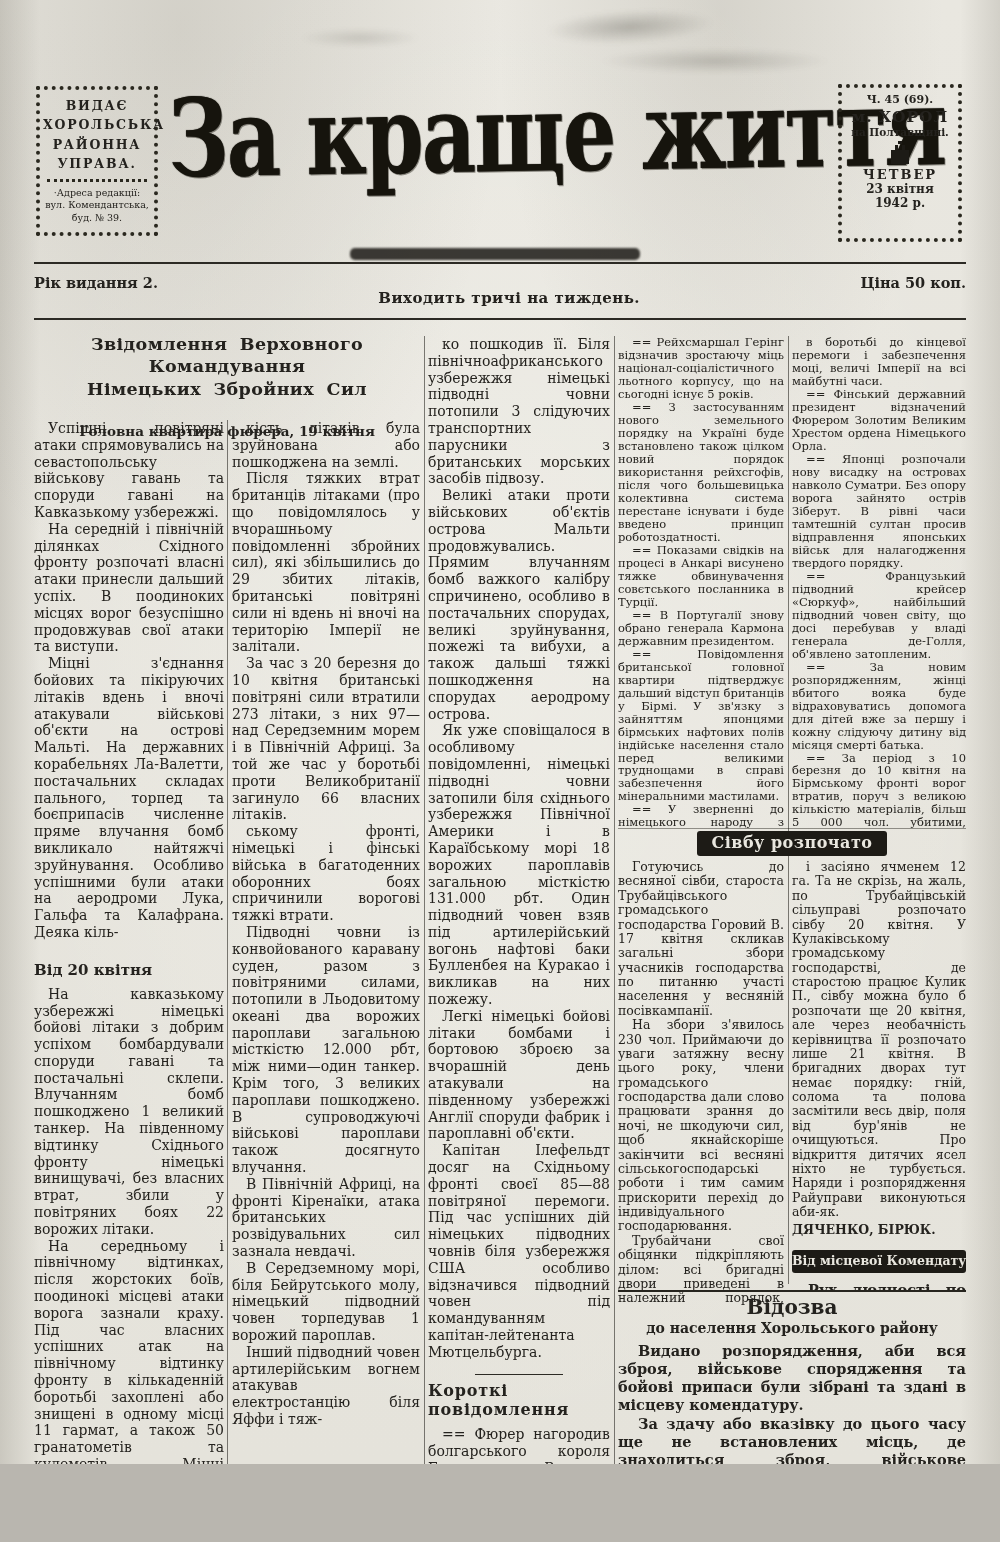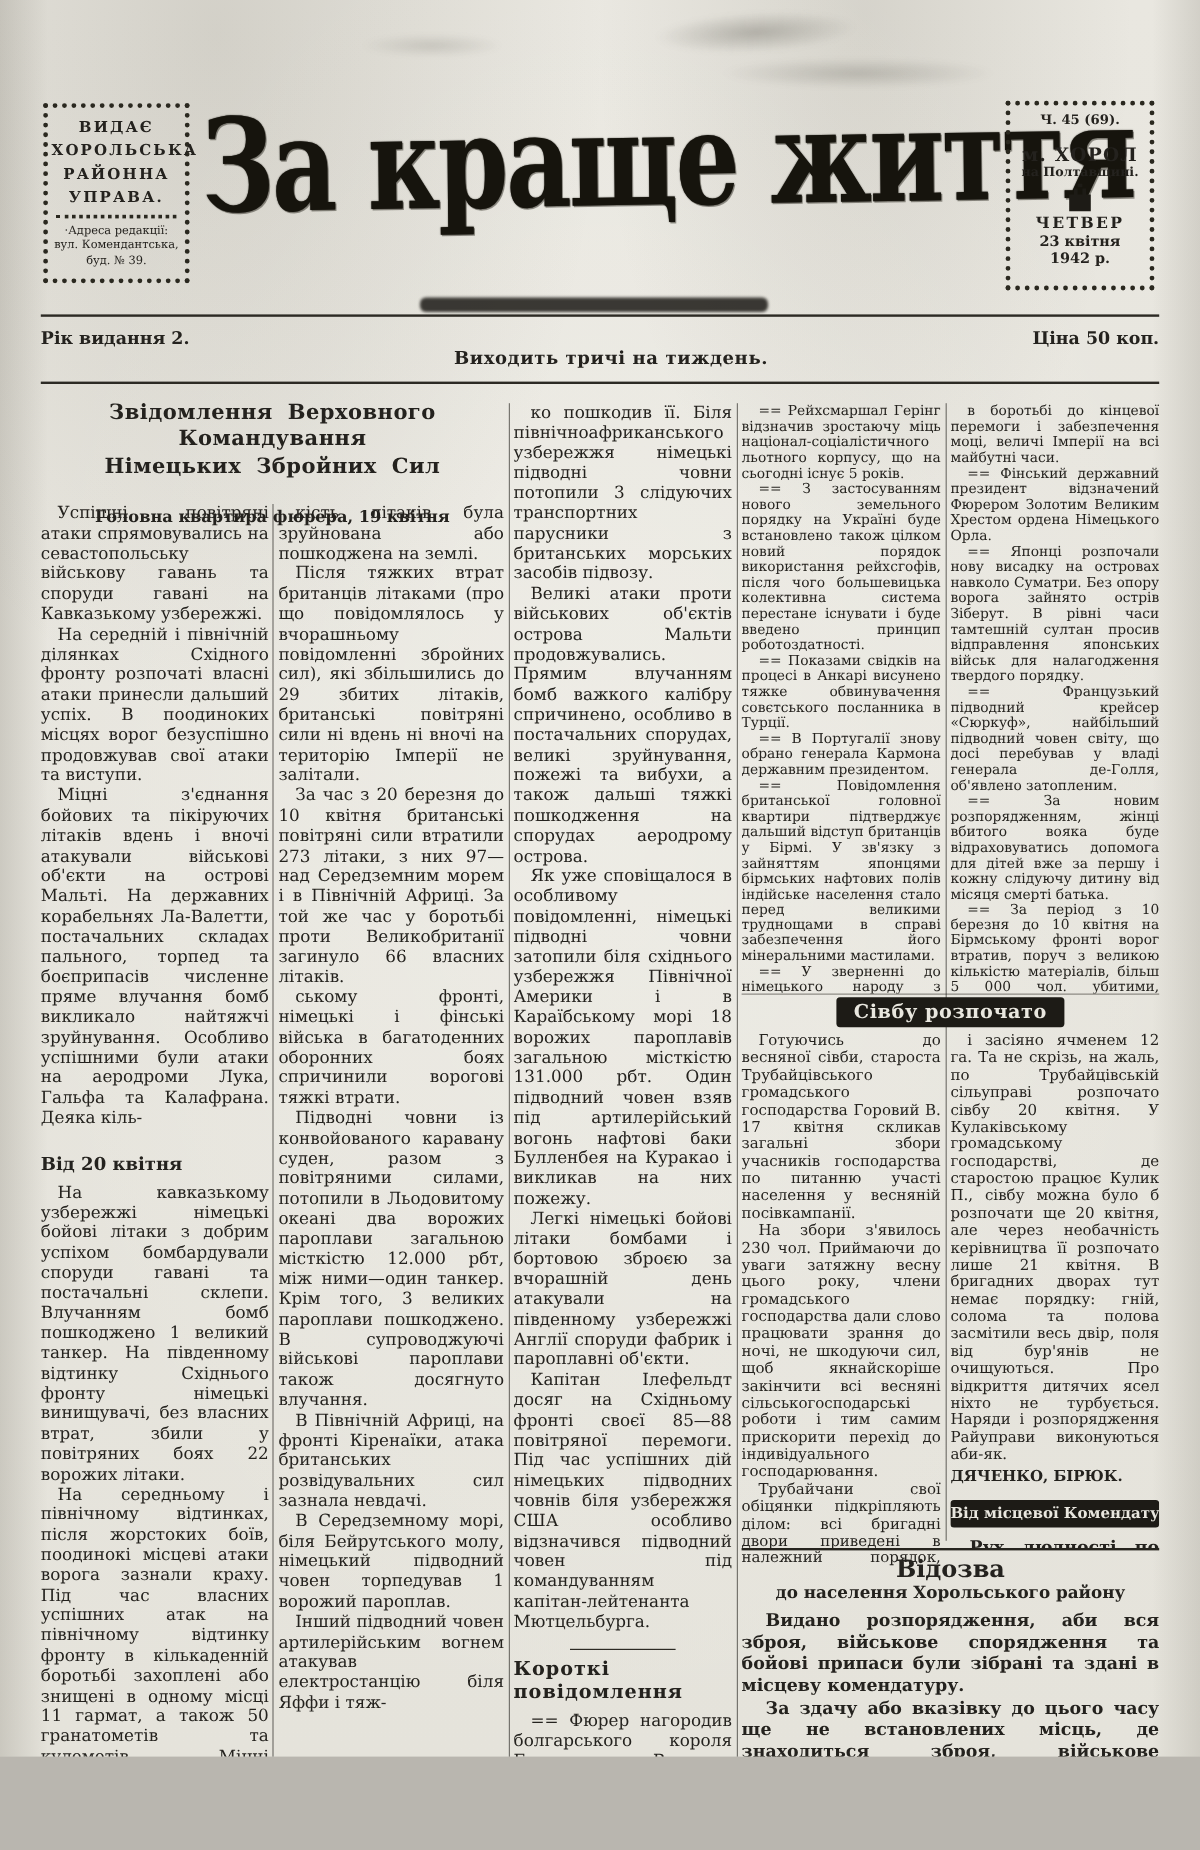--- a/index.html
+++ b/index.html
@@ -26,21 +26,21 @@
   .addr-line{margin:0;font-size:9.5px;line-height:1.35;}
   .paper-title{
     position:absolute;left:168px;top:92px;width:664px;margin:0;text-align:center;
     font-weight:bold;font-size:84px;line-height:1;letter-spacing:-2px;color:#16140d;
     transform:scaleY(1.28) rotate(-0.7deg);transform-origin:center;
     text-shadow:0 0 1px rgba(12,10,4,.9),1px 1px 0 rgba(25,22,12,.4);
     white-space:nowrap;
   }
   .issue-box{position:absolute;left:838px;top:84px;width:124px;height:158px;border:4px dotted #2a281f;padding:5px 2px;box-sizing:border-box;text-align:center;}
   .issue-no{font-size:11px;font-weight:bold;}
-  .issue-city{font-size:15.5px;font-weight:bold;letter-spacing:1px;margin-top:13px;}
+  .issue-city{font-size:15.5px;font-weight:bold;letter-spacing:1px;margin-top:1px;}
   .issue-region{font-size:10.5px;font-weight:bold;}
   .emblem{display:block;margin:2px auto 1px;}
   .issue-weekday{font-size:13px;font-weight:bold;letter-spacing:2px;}
   .issue-day{font-size:12px;font-weight:bold;}
   .issue-year{font-size:12px;font-weight:bold;}
 
   .ink-smear{position:absolute;left:350px;top:248px;width:290px;height:12px;background:#1c1a16;border-radius:5px;filter:blur(1.2px);opacity:.85;}
   .rule{position:absolute;left:34px;width:932px;height:2px;background:#2c2a24;}
   .rule-a{top:262px;}
   .rule-b{top:318px;}

